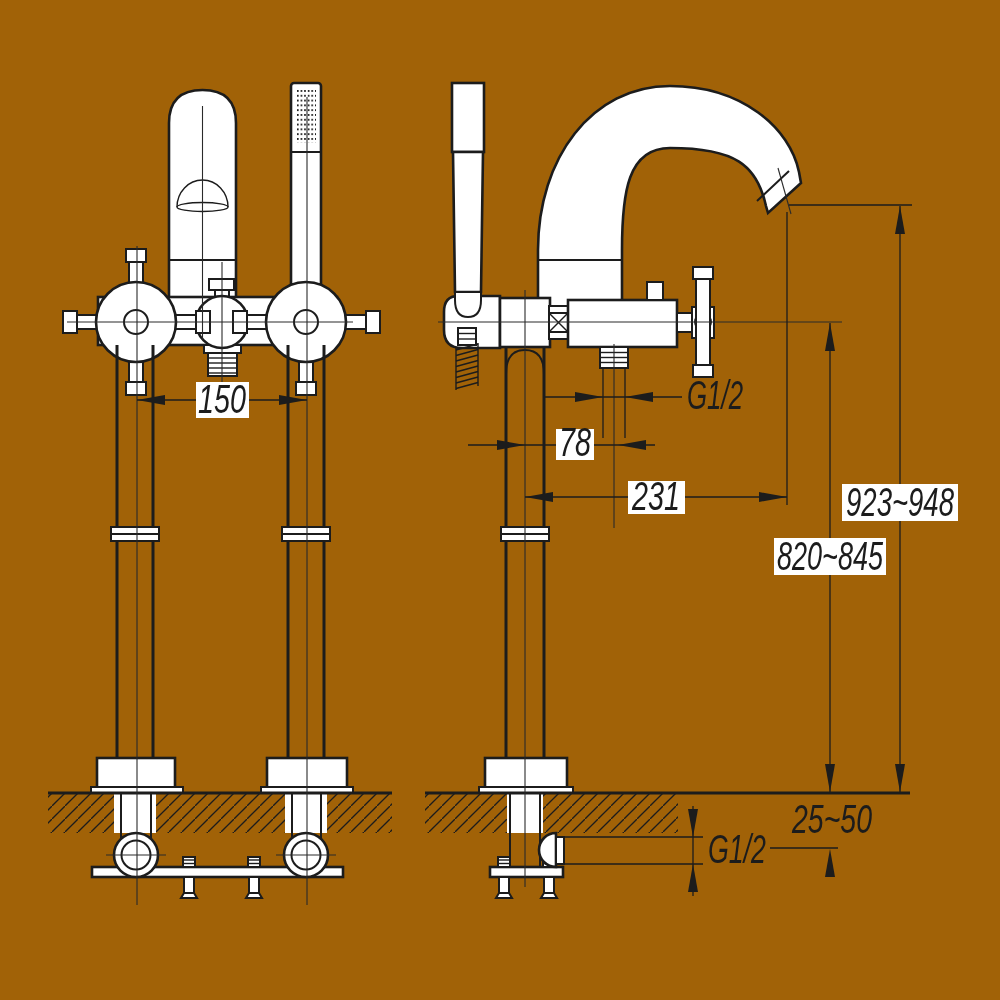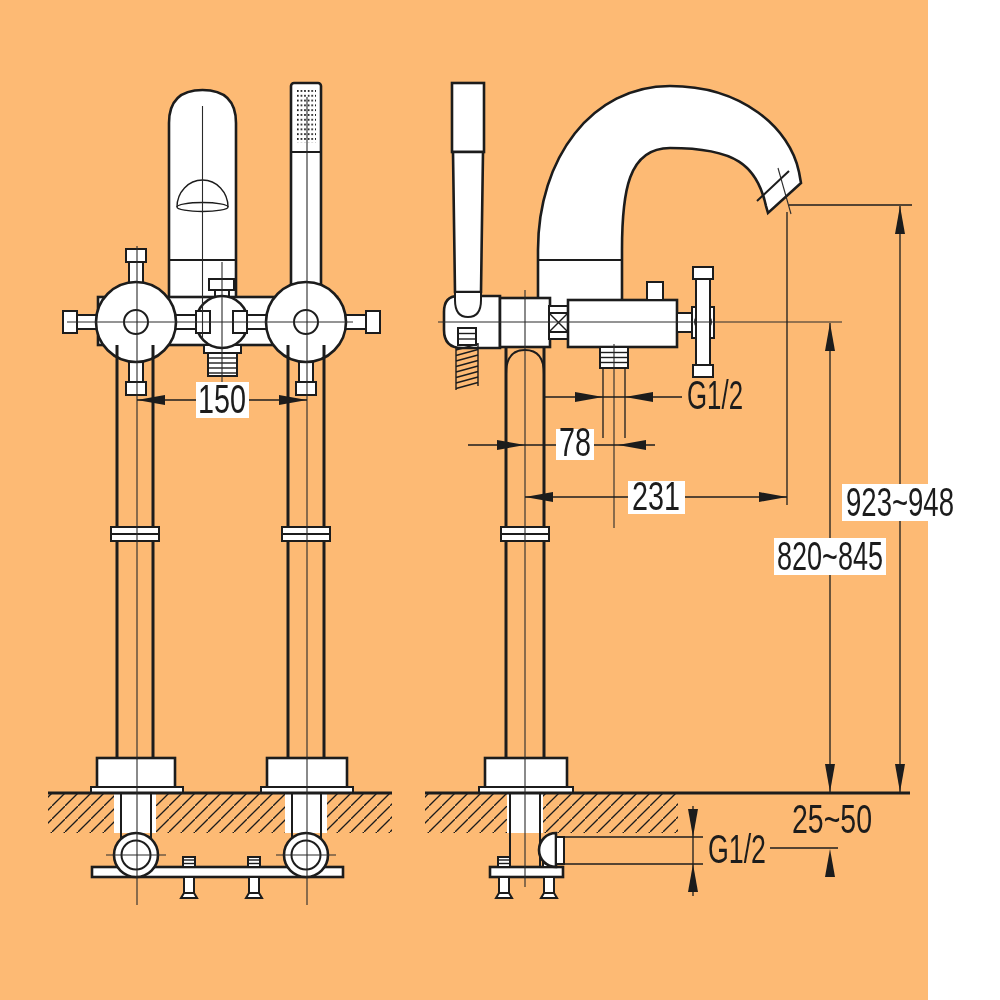--- a/index.html
+++ b/index.html
@@ -1,16 +1,16 @@
 <!DOCTYPE html>
 <html><head>
 <meta charset="utf-8">
 <style>
   html,body{margin:0;padding:0;background:#ffffff;}
-  .stage{width:928px;height:1000px;background:#fdba74;position:relative;font-family:"Liberation Sans",sans-serif;}
+  .stage{width:1000px;height:1000px;background:#a16207;position:relative;font-family:"Liberation Sans",sans-serif;font-style:italic;}
   svg{display:block}
   .ol{fill:#ffffff;stroke:#1c1c1c;stroke-width:2.6;}
   .ol2{fill:#ffffff;stroke:#1c1c1c;stroke-width:2;}
   .pipe{stroke:#1c1c1c;stroke-width:3;fill:none;}
   .med{stroke:#1c1c1c;stroke-width:2;fill:none;}
   .thin{stroke:#1c1c1c;stroke-width:1.4;fill:none;}
   .cl{stroke:#2a2a2a;stroke-width:1.1;fill:none;}
   .dim{stroke:#1c1c1c;stroke-width:1.3;fill:none;}
   .arr{fill:#1c1c1c;stroke:none;}
   .lbl{font-family:"Liberation Sans",sans-serif;font-size:40px;fill:#1c1c1c;}

